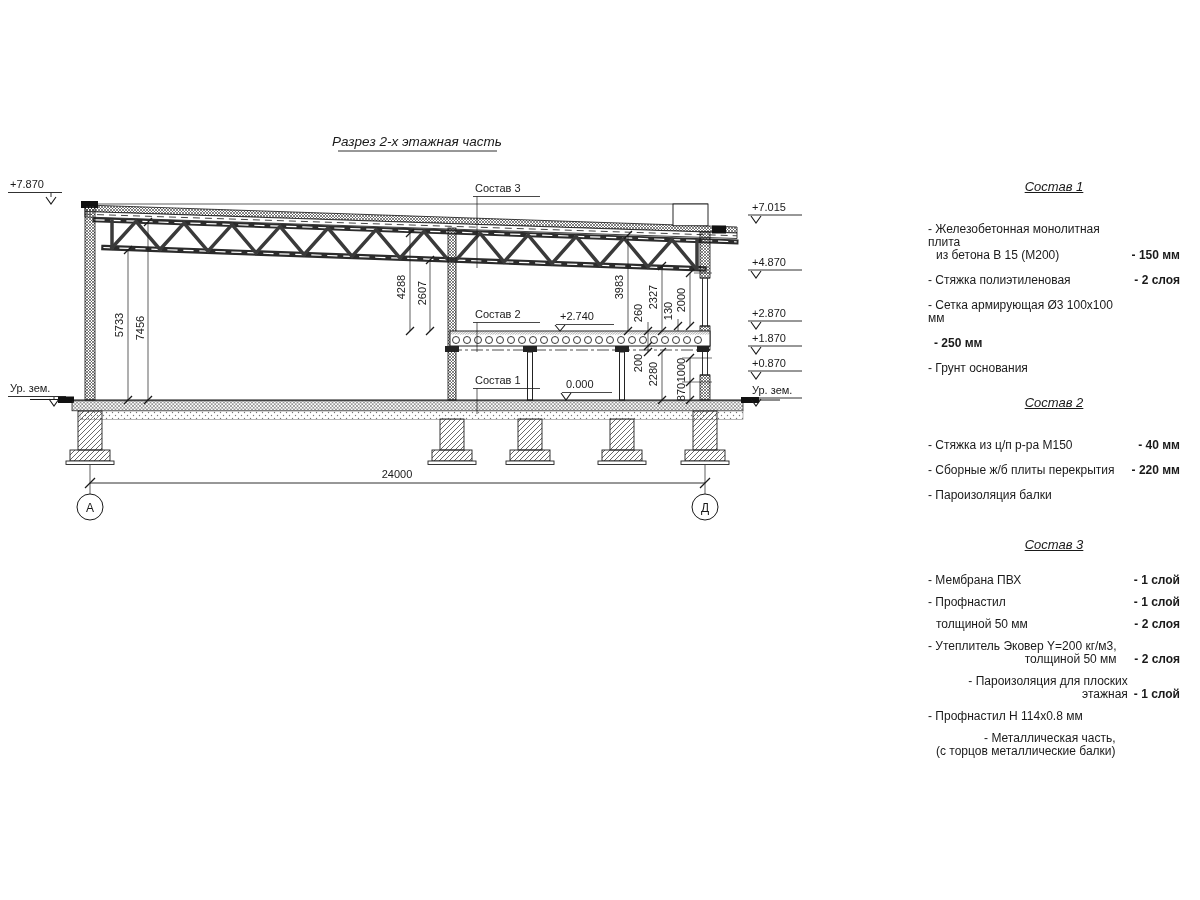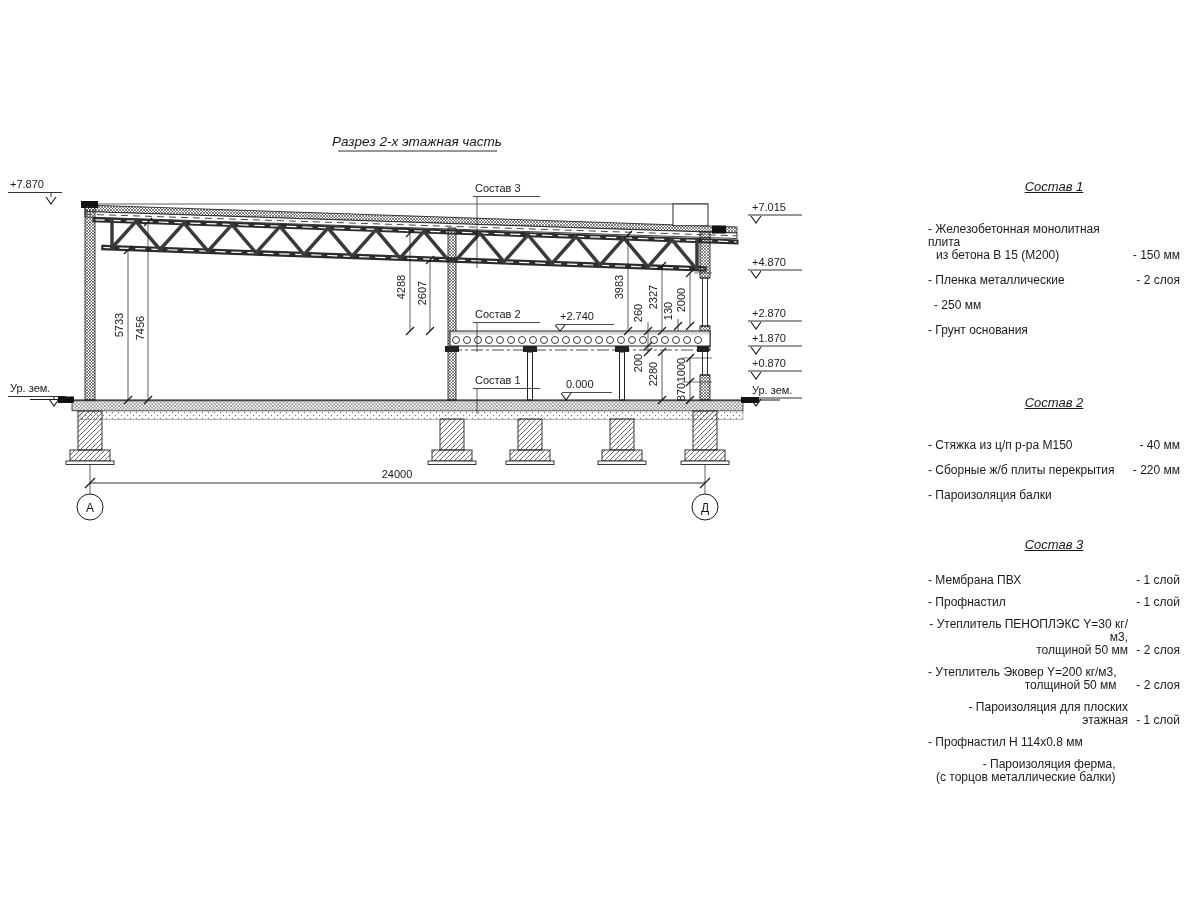--- a/index.html
+++ b/index.html
@@ -22,21 +22,21 @@
   .lsec.s3{top:538px;}
   .lhead{font-style:italic;text-decoration:underline;text-align:center;font-size:13px;}
   .s1 .lhead{margin-bottom:30px;}
   .s2 .lhead{margin-bottom:30px;}
   .s3 .lhead{margin-bottom:23px;}
   .row{display:flex;justify-content:space-between;align-items:flex-end;}
   .s1 .row,.s2 .row{margin-bottom:12px;align-items:flex-end;}
   .s3 .row{margin-bottom:9px;text-align:right;}
   .nm{max-width:200px;}
   .l2{padding-left:8px;}
-  .val{white-space:nowrap;padding-left:6px;}
+  .val{white-space:nowrap;padding-left:6px;font-weight:bold;}
 </style>
 </head>
 <body>
 
 <svg width="1200" height="900" viewBox="0 0 1200 900">
   <defs>
     <pattern id="pd" width="3" height="3" patternUnits="userSpaceOnUse">
       <path d="M0,0 L3,3 M0,3 L3,0" stroke="#333" stroke-width="0.6"></path>
     </pattern>
     <pattern id="pf" width="3.5" height="3.5" patternUnits="userSpaceOnUse">
@@ -320,22 +320,25 @@
   <div class="lsec s1">
     <div class="lhead">Состав 1</div>
     <div class="row">
       <div class="nm">
           <div>- Железобетонная  монолитная плита</div>
           <div class="l2">из бетона В 15 (М200)</div>
         </div>
       <div class="val">- 150 мм</div>
     </div>
     <div class="row">
-      <div class="nm">- Пленка металлические</div>
+      <div class="nm">- Стяжка полиэтиленовая</div>
       <div class="val">-  2 слоя</div>
+    </div>
+    <div class="row">
+      <div class="nm">- Сетка армирующая Ø3 100х100 мм</div>
     </div>
     <div class="row">
       <div class="val">- 250 мм</div>
     </div>
     <div class="row">
       <div class="nm">- Грунт основания</div>
     </div>
   </div>
 
   <div class="lsec s2">
@@ -358,40 +361,39 @@
     <div class="row">
       <div class="nm">- Мембрана ПВХ</div>
       <div class="val">- 1 слой</div>
     </div>
     <div class="row">
       <div class="nm">- Профнастил</div>
       <div class="val">- 1 слой</div>
     </div>
     <div class="row">
       <div class="nm">
-          <div>- Утеплитель ПЕНОПЛЭКС Y=30 кг/м3,</div>
           <div class="l2">толщиной 50 мм</div>
         </div>
       <div class="val">- 2 слоя</div>
     </div>
     <div class="row">
       <div class="nm">
           <div>- Утеплитель Эковер Y=200 кг/м3,</div>
           <div class="l2">толщиной 50 мм</div>
         </div>
       <div class="val">- 2 слоя</div>
     </div>
     <div class="row">
       <div class="nm">- Пароизоляция для плоских этажная</div>
       <div class="val">- 1 слой</div>
     </div>
     <div class="row">
       <div class="nm">- Профнастил Н 114х0.8 мм</div>
     </div>
     <div class="row">
       <div class="nm">
-          <div>- Пароизоляция ферма,</div>
+          <div>- Металлическая часть,</div>
           <div class="l2">(с торцов металлические балки)</div>
         </div>
     </div>
   </div>
 
 </div>
 
 </body></html>

